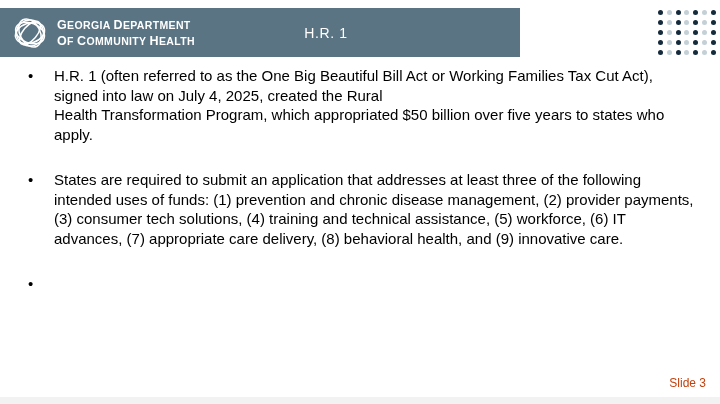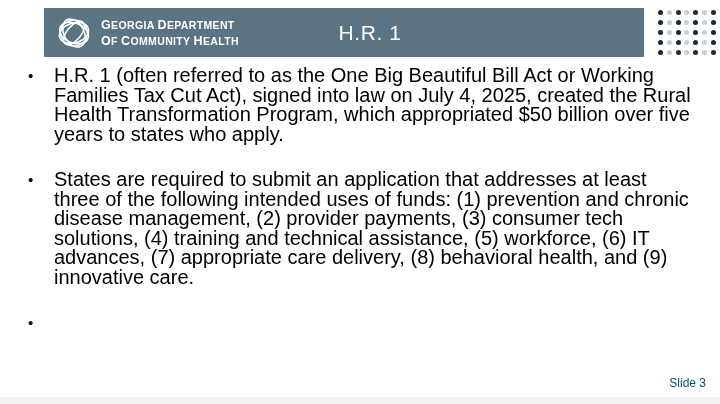--- a/index.html
+++ b/index.html
@@ -21,27 +21,26 @@
     height: 404px;
     background: #ffffff;
     overflow: hidden;
   }
 
   
   .header-band {
     position: absolute;
     left: 0;
     top: 8px;
-    width: 600px;
+    width: 520px;
     height: 49px;
     background: #5a7484;
     display: flex;
     align-items: center;
     box-sizing: border-box;
-    margin-left: 44px;
   }
 
   .logo-block {
     display: flex;
     align-items: center;
     padding-left: 10px;
     flex: 0 0 auto;
   }
 
   .logo-mark {
@@ -77,21 +76,21 @@
   .header-title {
     position: absolute;
     left: 0;
     top: 0;
     width: 652px;
     height: 49px;
     display: flex;
     align-items: center;
     justify-content: center;
     color: #ffffff;
-    font-size: 21px;
+    font-size: 14px;
     letter-spacing: 0.6px;
     pointer-events: none;
   }
 
   
   .dot-grid {
     position: absolute;
     top: 8px;
     left: 656px;
     width: 62px;
@@ -131,32 +130,32 @@
     color: #000000;
     font-size: 15px;
     line-height: 20px;
     text-align: left;
     padding-left: 6px;
     box-sizing: border-box;
   }
   .bullet-text {
     flex: 1 1 auto;
     color: #000000;
-    font-size: 20px;
+    font-size: 15px;
     line-height: 19.5px;
     white-space: pre-line;
   }
 
   
   .slide-number {
     position: absolute;
     right: 14px;
     bottom: 14px;
     font-size: 12px;
-    color: #0c4a6e;
+    color: #c2410c;
   }
   .footer-strip {
     position: absolute;
     left: 0;
     bottom: 0;
     width: 720px;
     height: 7px;
     background: #f2f2f2;
   }
 </style>

